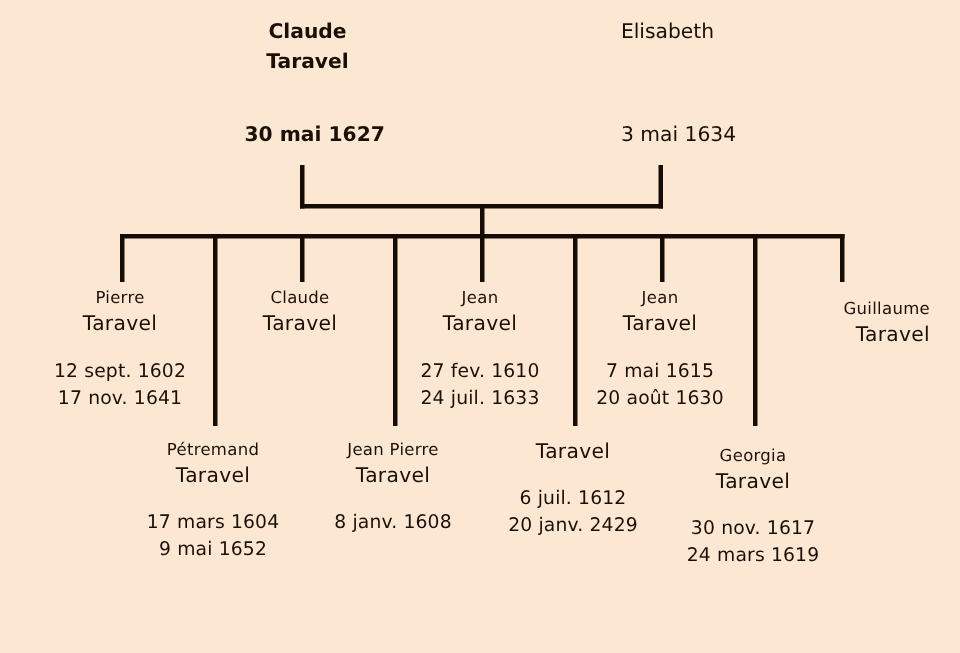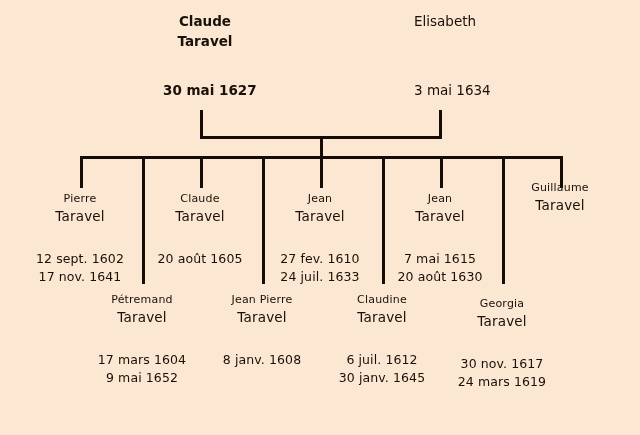--- a/index.html
+++ b/index.html
@@ -36,21 +36,21 @@
     font-size: 13.5px;
     white-space: nowrap;
     letter-spacing: 0.2px;
   }
   .pdate {
     font-size: 12.5px;
     white-space: nowrap;
     letter-spacing: 0.1px;
   }
   .dates {
-    margin-top: 24px;
+    margin-top: 12px;
   }
 
   
   .root-person {
     position: absolute;
     line-height: 1.45;
     text-align: center;
   }
   .root-name {
     font-size: 13.5px;
@@ -114,45 +114,41 @@
     <div class="psurname">Taravel</div>
     <div class="dates">
       <div class="pdate">12 sept. 1602</div>
       <div class="pdate">17 nov. 1641</div>
     </div>
   </div>
 
   <div class="person" style="left:140px; top:191px; width:120px;">
     <div class="pname">Claude</div>
     <div class="psurname">Taravel</div>
-    <div class="dates">
-      <div class="pdate">20 août 1605</div>
-      <div class="pdate"></div>
-    </div>
   </div>
 
   <div class="person" style="left:260px; top:191px; width:120px;">
     <div class="pname">Jean</div>
     <div class="psurname">Taravel</div>
     <div class="dates">
       <div class="pdate">27 fev. 1610</div>
       <div class="pdate">24 juil. 1633</div>
     </div>
   </div>
 
   <div class="person" style="left:380px; top:191px; width:120px;">
     <div class="pname">Jean</div>
     <div class="psurname">Taravel</div>
     <div class="dates">
       <div class="pdate">7 mai 1615</div>
       <div class="pdate">20 août 1630</div>
     </div>
   </div>
 
-  <div class="person" style="left:500px; top:180px; width:120px;">
+  <div class="person" style="left:500px; top:198px; width:120px;text-align:right;">
     <div class="pname">Guillaume</div>
     <div class="psurname">Taravel</div>
   </div>
 
   <div class="person" style="left:82px; top:292px; width:120px;">
     <div class="pname">Pétremand</div>
     <div class="psurname">Taravel</div>
     <div class="dates">
       <div class="pdate">17 mars 1604</div>
       <div class="pdate">9 mai 1652</div>
@@ -162,25 +158,24 @@
   <div class="person" style="left:202px; top:292px; width:120px;">
     <div class="pname">Jean Pierre</div>
     <div class="psurname">Taravel</div>
     <div class="dates">
       <div class="pdate">8 janv. 1608</div>
       <div class="pdate"></div>
     </div>
   </div>
 
   <div class="person" style="left:322px; top:292px; width:120px;">
-    <div class="pname">Claudine</div>
     <div class="psurname">Taravel</div>
     <div class="dates">
       <div class="pdate">6 juil. 1612</div>
-      <div class="pdate">30 janv. 1645</div>
+      <div class="pdate">20 janv. 2429</div>
     </div>
   </div>
 
   <div class="person" style="left:442px; top:296px; width:120px;">
     <div class="pname">Georgia</div>
     <div class="psurname">Taravel</div>
     <div class="dates">
       <div class="pdate">30 nov. 1617</div>
       <div class="pdate">24 mars 1619</div>
     </div>

